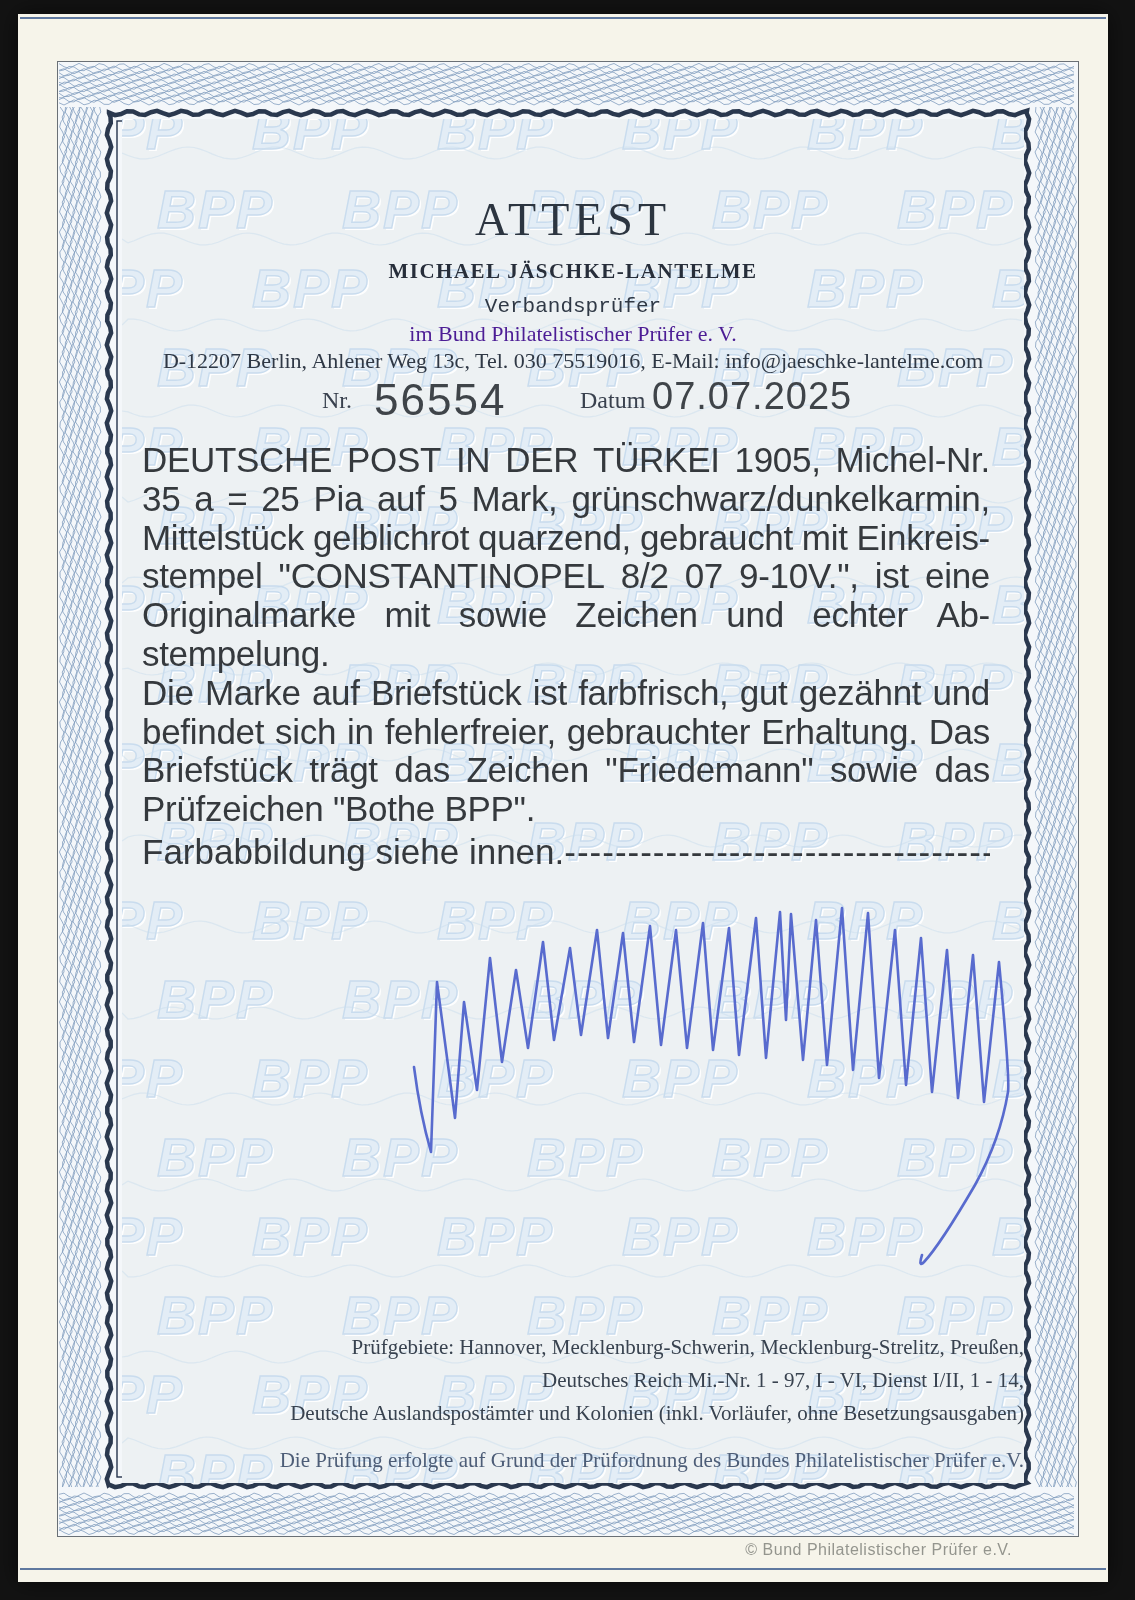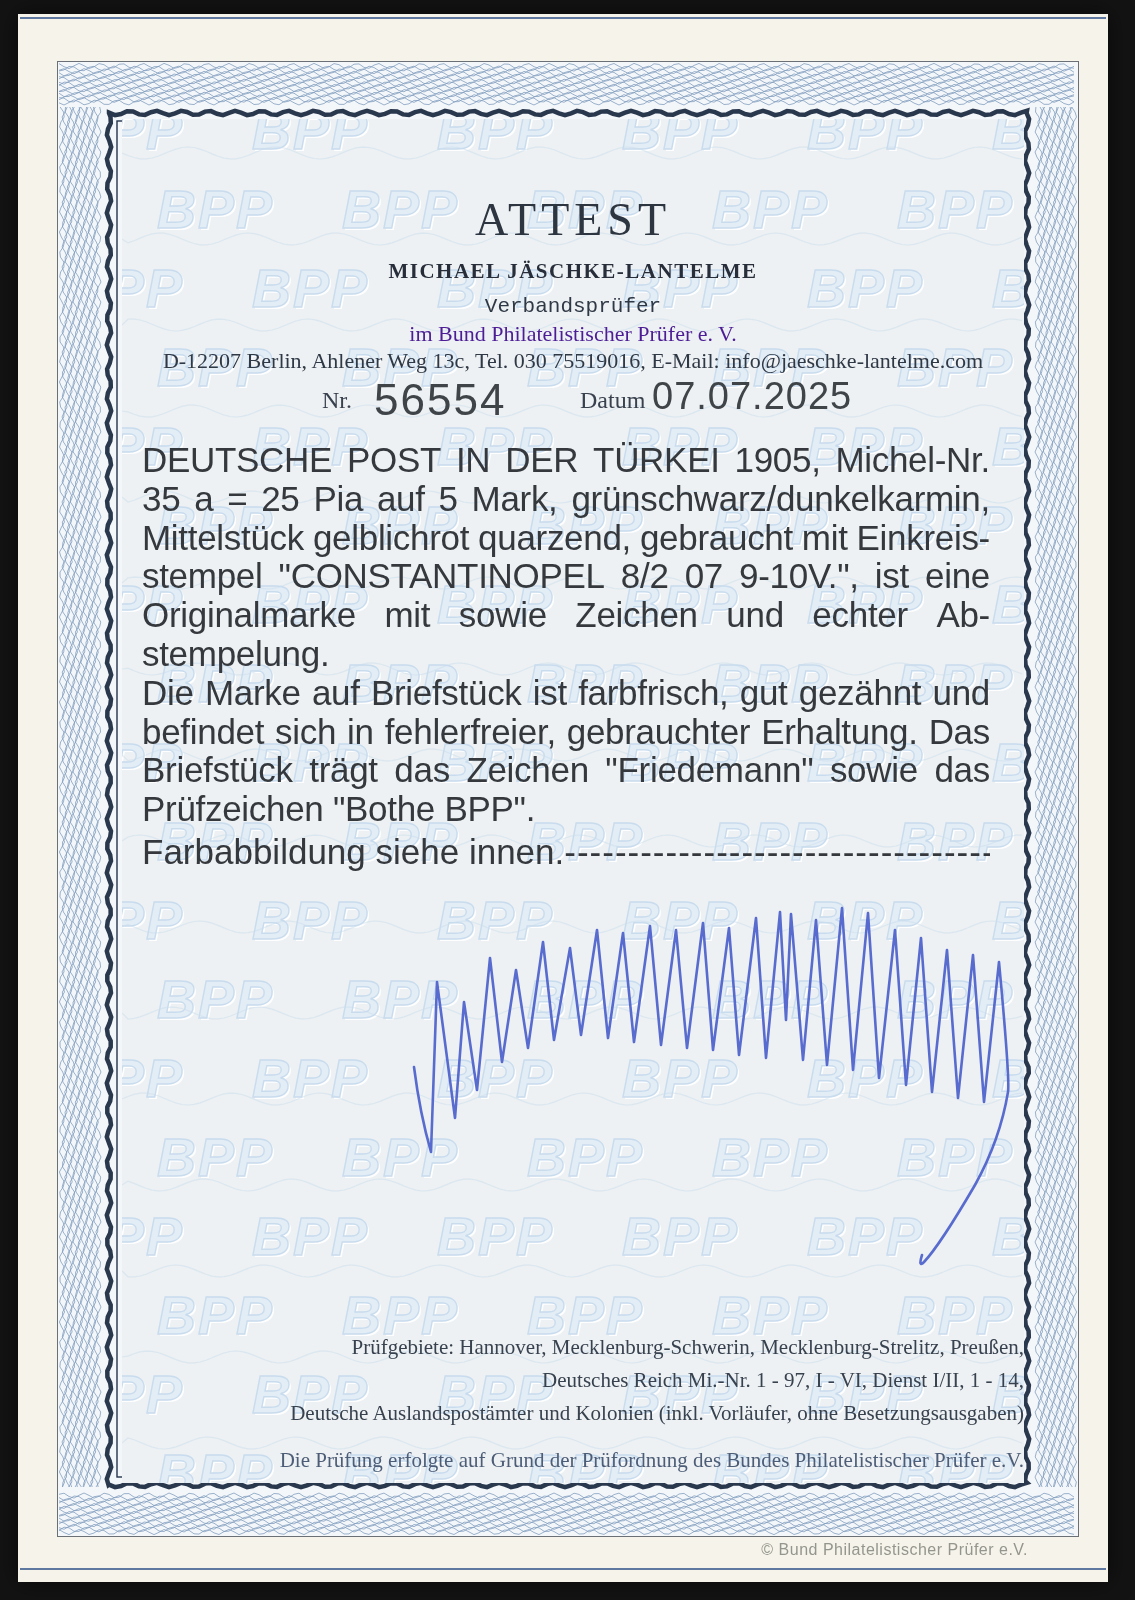--- a/index.html
+++ b/index.html
@@ -27,21 +27,21 @@
   .dt-label{position:absolute;left:458px;top:12px;font-family:"Liberation Serif",serif;font-size:24px;color:#39414e;}
   .dt-value{position:absolute;left:530px;top:0;font-size:38px;letter-spacing:1px;color:#3f4449;}
   .paras{position:absolute;top:322px;left:20px;width:848px;color:#35393d;font-size:35px;letter-spacing:-0.3px;}
   .bline{height:38.8px;line-height:38.8px;white-space:nowrap;overflow:hidden;}
   .bline.j{display:flex;justify-content:space-between;}
   .dashline{position:absolute;top:712px;left:20px;width:848px;display:flex;font-size:35px;color:#35393d;line-height:42px;white-space:nowrap;}
   .dashline .dashes{flex:1;overflow:hidden;letter-spacing:1px;}
   .sig-svg{position:absolute;left:0;top:0;z-index:2;pointer-events:none;}
   .foot{position:absolute;top:1212px;left:0;right:0;text-align:right;font-family:"Liberation Serif",serif;font-size:21px;line-height:33px;color:#38424f;}
   .legal{margin-top:14px;color:#4d5d77;font-size:21px;}
-  .copyright{position:absolute;top:1527px;right:80px;font-size:16px;letter-spacing:.5px;color:#94958e;}
+  .copyright{position:absolute;top:1527px;right:96px;font-size:16px;letter-spacing:.5px;color:#94958e;}
 </style>
 </head>
 <body>
 
 <div class="photo">
   <div class="paper">
     <div class="edge-line top"></div>
     <div class="edge-line bottom"></div>
 
     <div class="border-zone">

